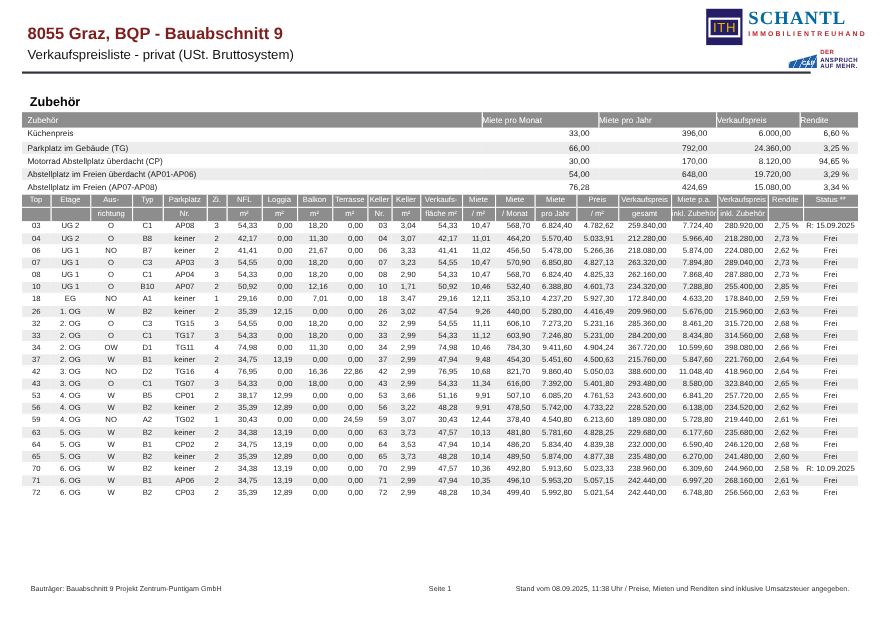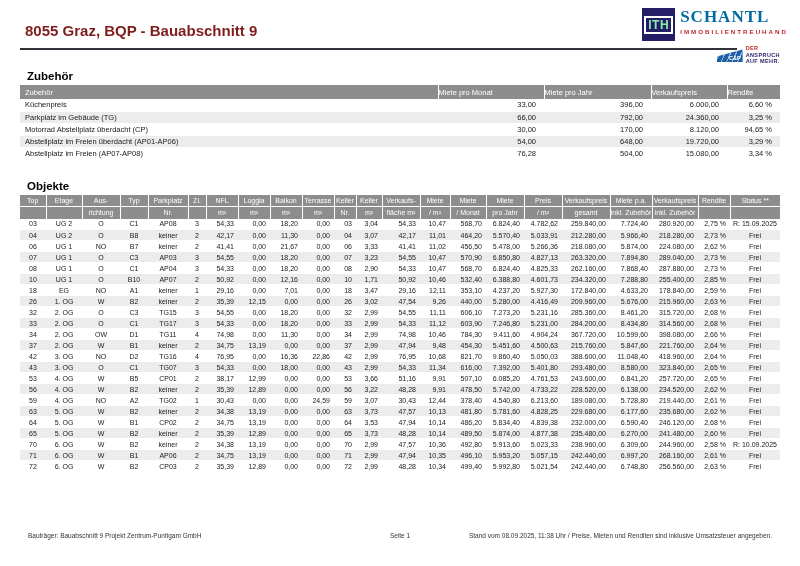--- a/index.html
+++ b/index.html
@@ -11,21 +11,21 @@
   
   .doc-header { margin:22px 20px 0 25px; }
   .doc-title { font-size:15px; font-weight:bold; color:#7f1d1d; line-height:1.2; }
   .doc-subtitle { font-size:12px; color:#111; margin-top:3px; }
   .header-rule { border:none; border-top:2px solid #32323a; margin:8px 63px 0 20px; }
 
   
   .logo { position:absolute; top:8px; right:12px; width:150px; }
   .logo-top { display:flex; align-items:flex-start; justify-content:flex-end; }
   .ith-box { width:33px; height:33px; background:#251d66; display:flex; align-items:center; justify-content:center; flex:0 0 auto; }
-  .ith-inner { color:#86efac; font-size:12px; font-weight:bold; border:2px solid #fff; padding:1px 2px; letter-spacing:0.5px; line-height:1; }
+  .ith-inner { color:#eab308; font-size:12px; font-weight:normal; border:2px solid #fff; padding:1px 2px; letter-spacing:0.5px; line-height:1; }
   .brand-block { margin-left:5px; text-align:left; }
   .brand { font-family:"Liberation Serif", serif; font-weight:bold; font-size:17px; color:#0369a1; letter-spacing:1px; line-height:1.1; }
   .brand-sub { font-size:6.2px; font-weight:bold; color:#c1272d; letter-spacing:2px; margin-top:1px; }
   .logo-bottom { display:flex; align-items:center; justify-content:flex-end; margin-top:4px; padding-right:8px; }
   .cp-shape { position:relative; width:26px; height:14px; background:#1f5fa8; clip-path:polygon(0 100%, 100% 100%, 100% 12%, 0 62%);
               display:flex; align-items:flex-end; justify-content:flex-end; }
   .cp-shape::before { content:""; position:absolute; inset:0; background:repeating-linear-gradient(115deg, transparent 0 4px, rgba(255,255,255,0.55) 4px 5px); }
   .cp-text { position:relative; color:#fff; font-size:5.5px; font-weight:bold; padding:0 2px 1px 0; }
   .cp-claim { margin-left:3px; font-size:5.5px; font-weight:bold; color:#251d66; letter-spacing:0.4px; line-height:1.2; text-align:left; }
   .cp-claim .red { color:#c1272d; }
@@ -56,20 +56,21 @@
   .doc-footer { position:absolute; bottom:27px; left:0; right:0; display:flex; justify-content:space-between; padding:0 28px; font-size:6.5px; color:#333; }
   .doc-footer .center { position:absolute; left:0; right:0; text-align:center; }
 </style>
 </head>
 <body>
 
 <div class="page">
 
   <div class="doc-header">
     <div class="doc-title">8055 Graz, BQP - Bauabschnitt 9</div>
+    <div class="doc-subtitle">Verkaufspreisliste - privat (USt. Bruttosystem)</div>
   </div>
 
   <div class="logo">
     <div class="logo-top">
       <div class="ith-box">
         <span class="ith-inner">ITH</span>
       </div>
       <div class="brand-block">
         <div class="brand">SCHANTL</div>
         <div class="brand-sub">IMMOBILIENTREUHAND</div>
@@ -132,28 +133,27 @@
         <tr>
           <td>Abstellplatz im Freien überdacht (AP01-AP06)</td>
           <td>54,00</td>
           <td>648,00</td>
           <td>19.720,00</td>
           <td>3,29 %</td>
         </tr>
         <tr>
           <td>Abstellplatz im Freien (AP07-AP08)</td>
           <td>76,28</td>
-          <td>504,00</td>
+          <td>424,69</td>
           <td>15.080,00</td>
           <td>3,34 %</td>
         </tr>
       </tbody>
   </table>
 
-  <div class="section-heading">Objekte</div>
   <table class="objekte">
     <colgroup>
       <col style="width:26px">
         <col style="width:36px">
         <col style="width:38px">
         <col style="width:28px">
       <col style="width:40px">
         <col style="width:18px">
         <col style="width:32px">
         <col style="width:32px">

